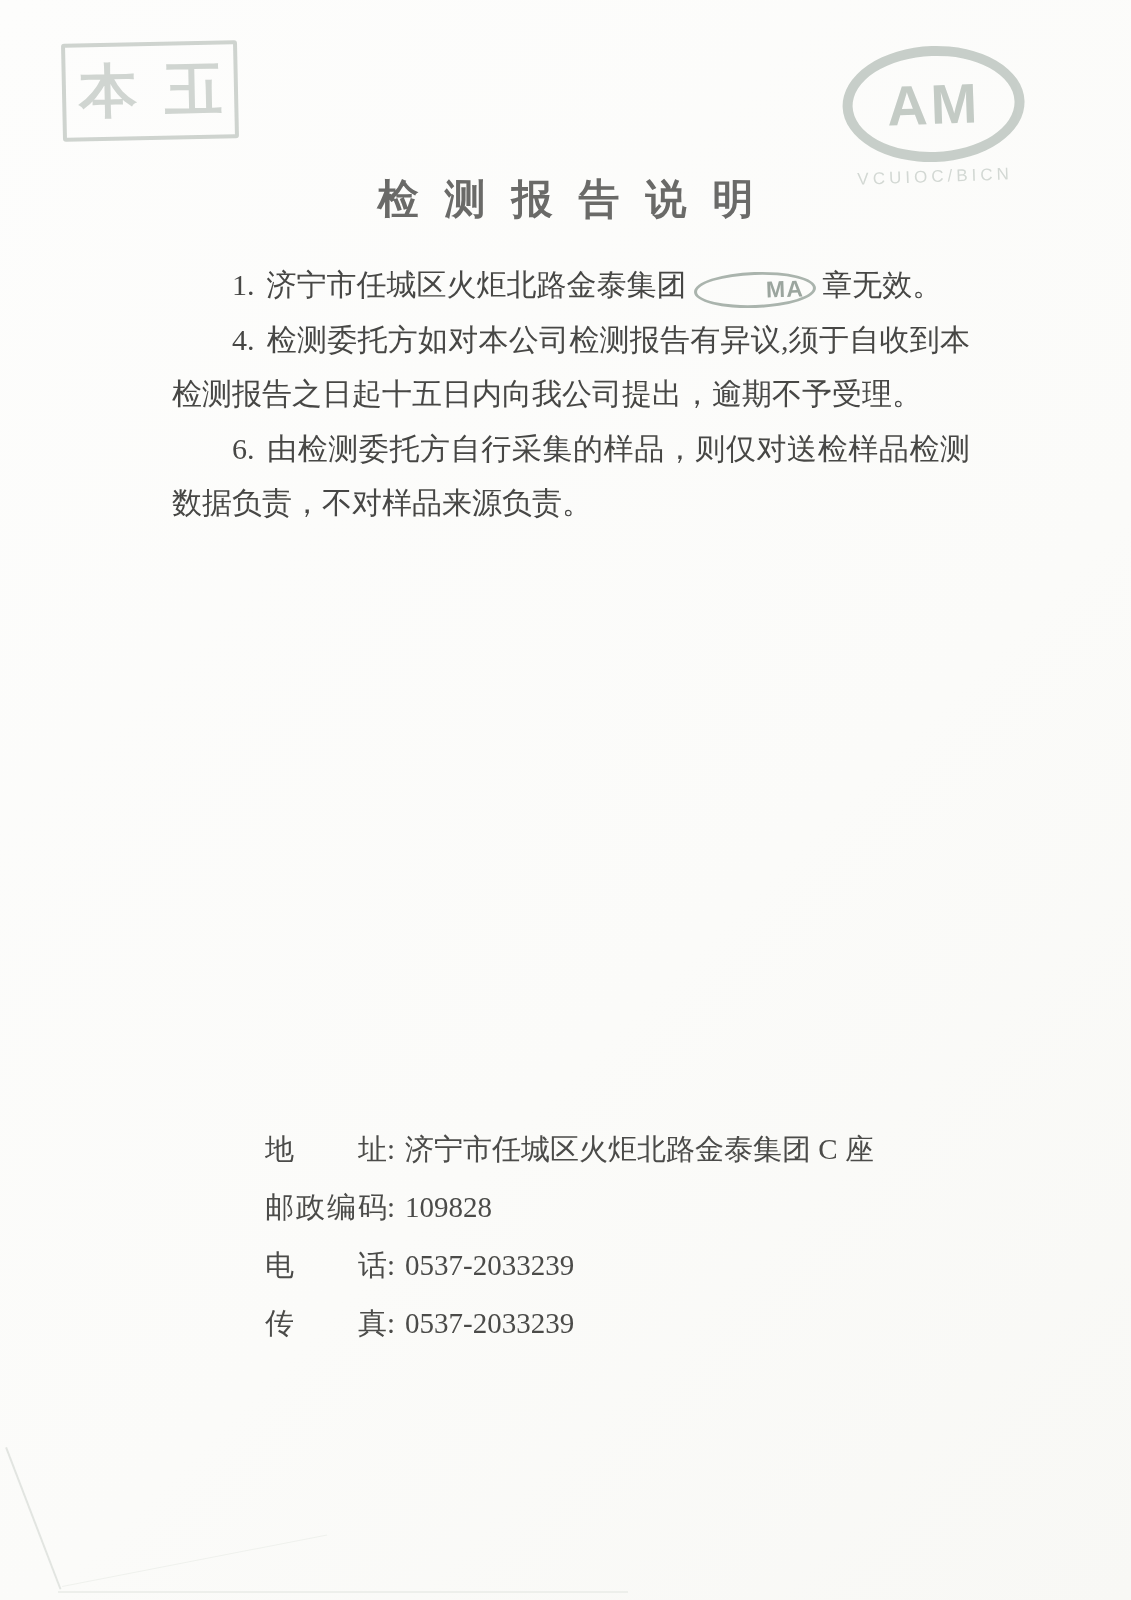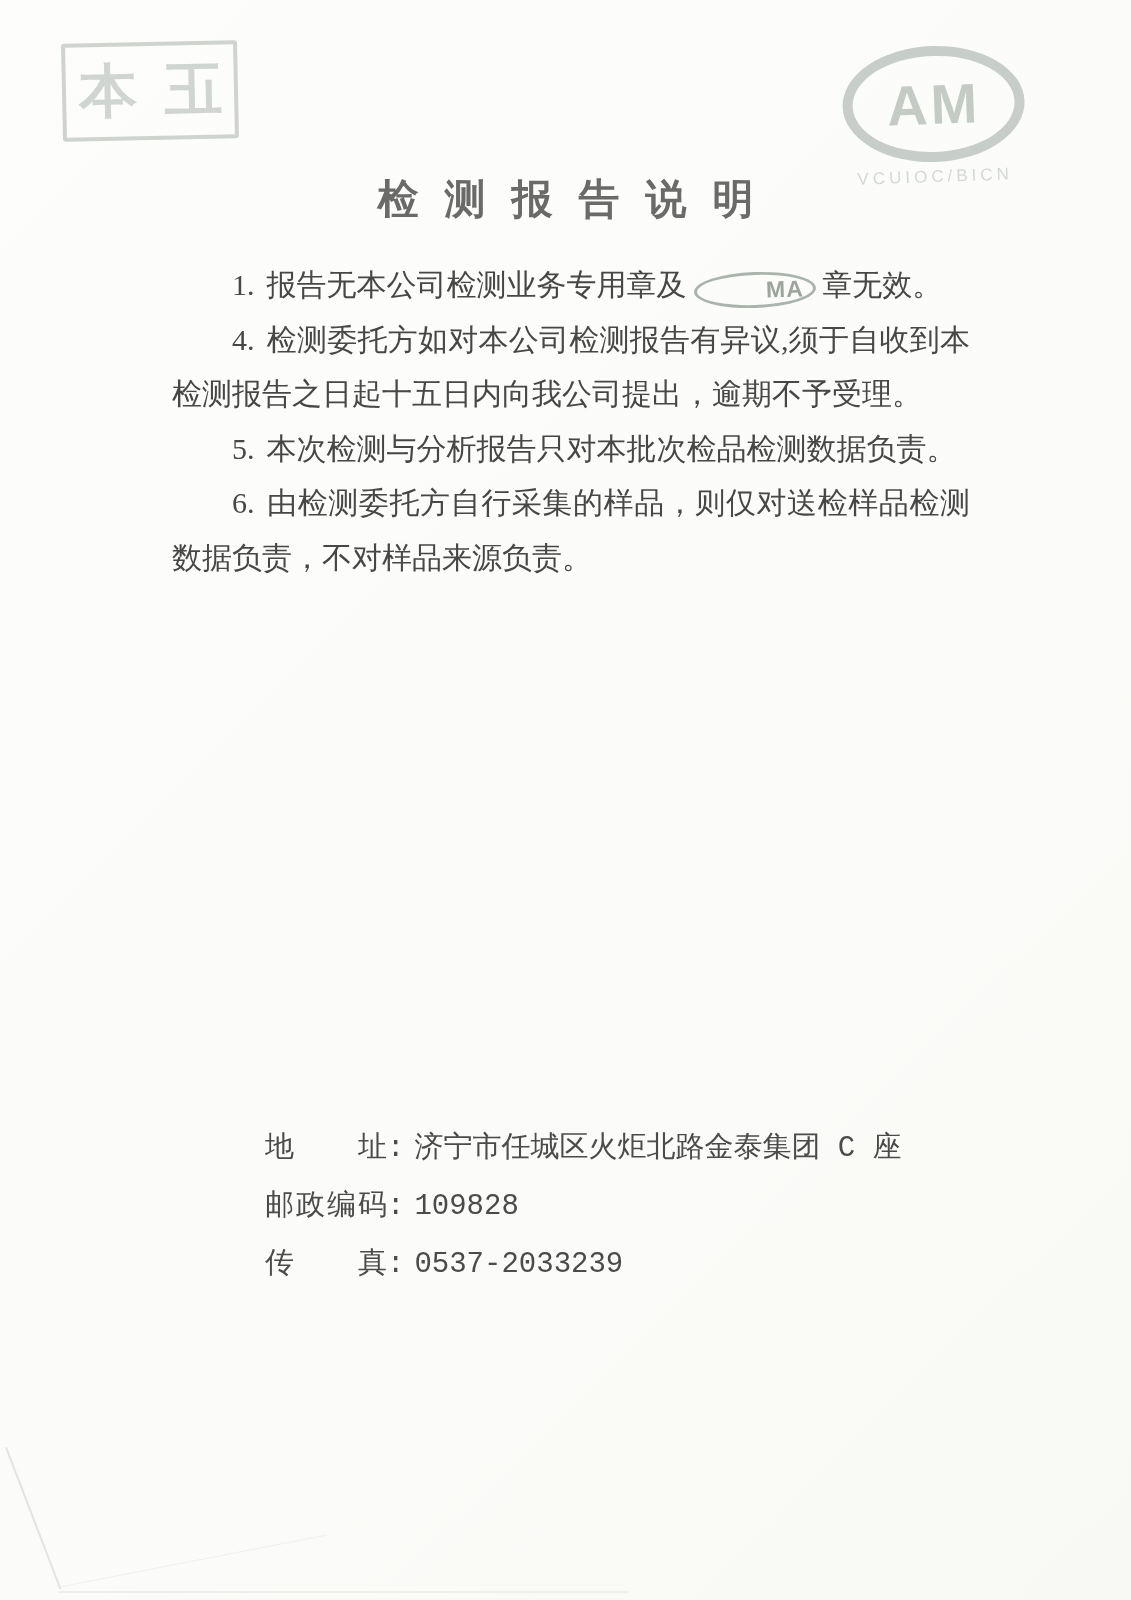--- a/index.html
+++ b/index.html
@@ -53,21 +53,21 @@
   
   .inline-ma{
     display:inline-block;border:3px solid #aab4ad;border-radius:50%;
     padding:0 9px;line-height:30px;font-size:23px;font-weight:bold;
     color:#9ba59e;letter-spacing:1px;vertical-align:-3px;margin:0 7px;
     font-family:"Liberation Sans",sans-serif;transform:rotate(-2deg);
   }
 
   
   .contact{position:absolute;left:265px;top:1120px;font-size:29px;color:#4b4b49;}
-  .contact .row{height:58px;line-height:58px;font-family:Liberation Mono, monospace;}
+  .contact .row{height:58px;line-height:58px;}
   .contact .label{display:inline-block;width:122px;text-align-last:justify;-moz-text-align-last:justify;}
   .contact .colon{margin-right:10px;}
 
   
   .fold-line-1{position:absolute;left:7px;top:1447px;width:152px;border-top:2px solid #e2e5e1;transform:rotate(69deg);transform-origin:left top;}
   .fold-line-2{position:absolute;left:58px;top:1591px;width:570px;border-top:2px solid #edefeb;}
   .fold-line-3{position:absolute;left:62px;top:1586px;width:270px;border-top:1px solid #eff1ed;transform:rotate(-11deg);transform-origin:left top;}
 </style>
 </head>
 <body>
@@ -82,33 +82,35 @@
 <div class="stamp-cma">
   <div class="ring">
     <span class="letters">AM</span>
   </div>
   <div class="subtext">VCUIOC/BICN</div>
 </div>
 
 <div class="title">检测报告说明</div>
 
 <div class="content">
-  <p class="item"><span class="num">1.</span><span>报告无本公司检测业务专用章及</span><span class="inline-ma">MA</span><span>章无效。</span></p>
+  <p class="item"><span class="num">1.</span><span>济宁市任城区火炬北路金泰集团</span><span class="inline-ma">MA</span><span>章无效。</span></p>
   <p class="item"><span class="num">4.</span><span>检测委托方如对本公司检测报告有异议,须于自收到本检测报告之日起十五日内向我公司提出，逾期不予受理。</span></p>
-  <p class="item"><span class="num">5.</span><span>本次检测与分析报告只对本批次检品检测数据负责。</span></p>
   <p class="item"><span class="num">6.</span><span>由检测委托方自行采集的样品，则仅对送检样品检测数据负责，不对样品来源负责。</span></p>
 </div>
 
 <div class="contact">
   <div class="row">
     <span class="label">地址</span><span class="colon">:</span><span>济宁市任城区火炬北路金泰集团 C 座</span>
   </div>
   <div class="row">
     <span class="label">邮政编码</span><span class="colon">:</span><span>109828</span>
   </div>
   <div class="row">
+    <span class="label">电话</span><span class="colon">:</span><span>0537-2033239</span>
+  </div>
+  <div class="row">
     <span class="label">传真</span><span class="colon">:</span><span>0537-2033239</span>
   </div>
 </div>
 
 <div class="fold-line-1"></div>
 <div class="fold-line-2"></div>
 <div class="fold-line-3"></div>
 
 </body></html>

